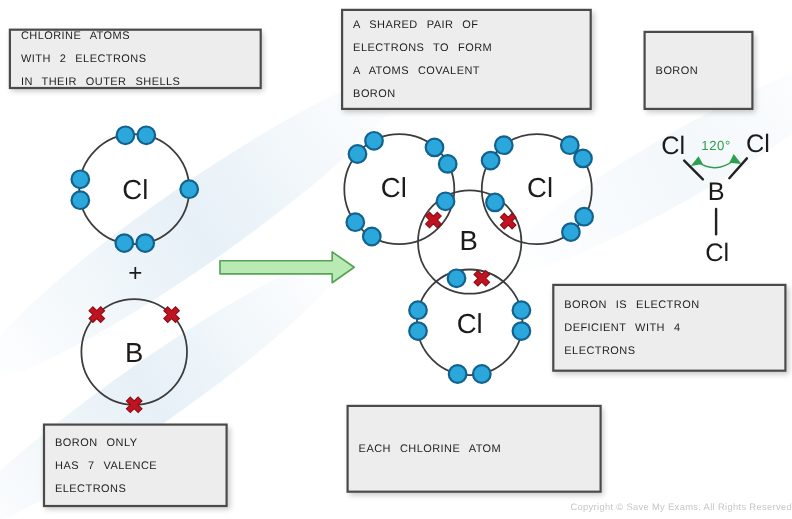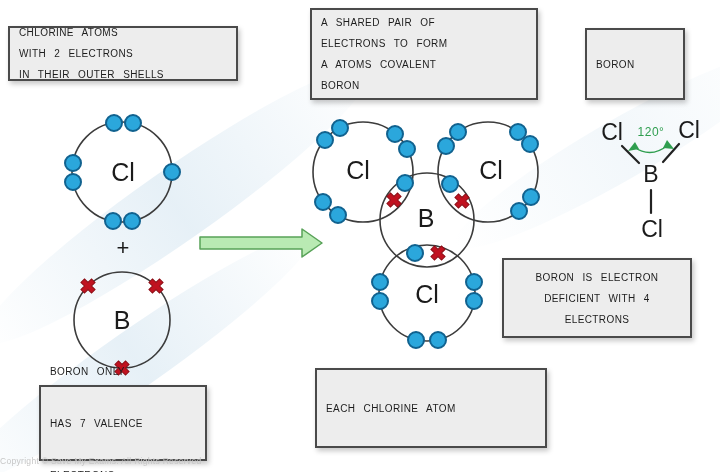--- a/index.html
+++ b/index.html
@@ -23,37 +23,37 @@
     display:flex; flex-direction:column; justify-content:center;
     padding:3px 9px;
   }
   .box .line {
     font-size:10px; line-height:21px; color:#1d1d1d;
     letter-spacing:0.4px; word-spacing:5px; white-space:nowrap;
   }
   #box-chlorine-atoms   { left:8px;   top:26px;  width:230px; height:55px; }
   #box-shared-pair      { left:310px; top:8px;   width:228px; height:92px; }
   #box-boron-trichloride{ left:585px; top:28px;  width:100px; height:72px; }
-  #box-boron-valence    { left:39px;  top:385px; width:168px; height:76px;gap:31px; }
-  #box-electron-deficient{ left:502px; top:258px; width:190px; height:80px;text-align:center; }
+  #box-boron-valence    { left:39px;  top:385px; width:168px; height:76px; }
+  #box-electron-deficient{ left:502px; top:258px; width:213px; height:80px; }
   #box-chlorine-octet   { left:315px; top:368px; width:232px; height:80px; }
   svg.layer { position:absolute; left:0; top:0; }
   .shell { fill:none; stroke:#3c3c3c; stroke-width:1.6; }
   .atom-label { font-size:25px; fill:#1b1b1b; text-anchor:middle; }
   .plus { font-size:22px; fill:#1b1b1b; text-anchor:middle; }
   .dotgrp circle { stroke:#11628f; stroke-width:2; }
   .crossgrp path { stroke:#8d0d15; stroke-width:1; }
   .arrow-poly { stroke:#58a258; stroke-width:1.5; stroke-linejoin:round; }
   .formula-label { font-size:23px; fill:#1b1b1b; text-anchor:middle; }
   .angle-label { font-size:12px; fill:#2f9e4f; text-anchor:middle; letter-spacing:0.5px; }
   .bond { stroke:#222222; stroke-width:2.2; stroke-linecap:round; }
   .angle-arc { fill:none; stroke:#2f9e4f; stroke-width:1.4; }
   .angle-head { fill:#2f9e4f; }
   .copyright {
-    position:absolute; left:0; right:0; top:456px; text-align:left;
+    position:absolute; left:0; right:0; top:456px; text-align:right;
     font-size:8.5px; color:#c6c6c6; letter-spacing:0.3px;
   }
 </style>
 </head>
 <body>
 
 <div class="stage">
 
   <div class="swoosh s1"></div>
   <div class="swoosh s2"></div>

